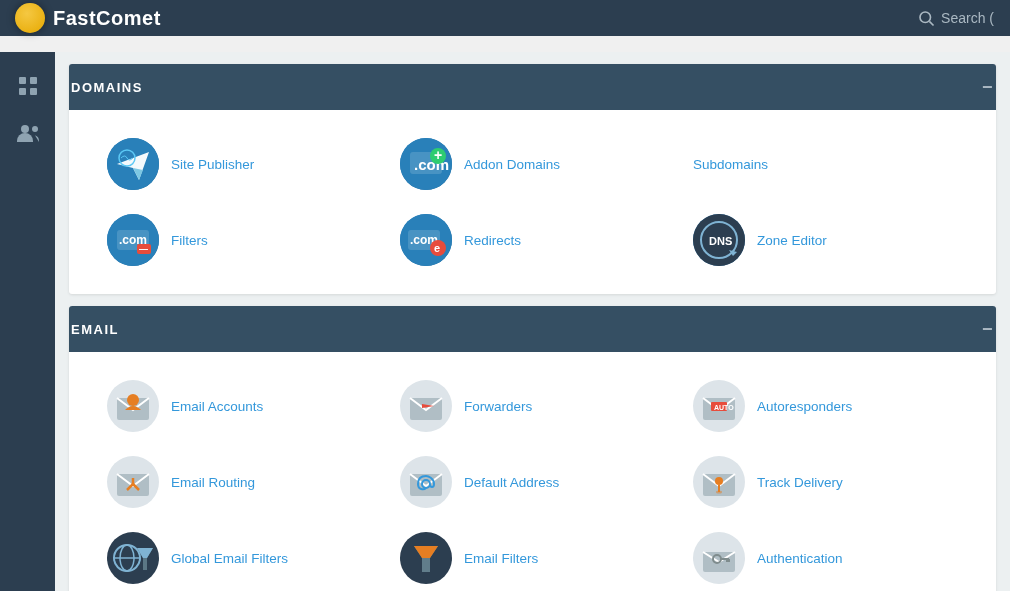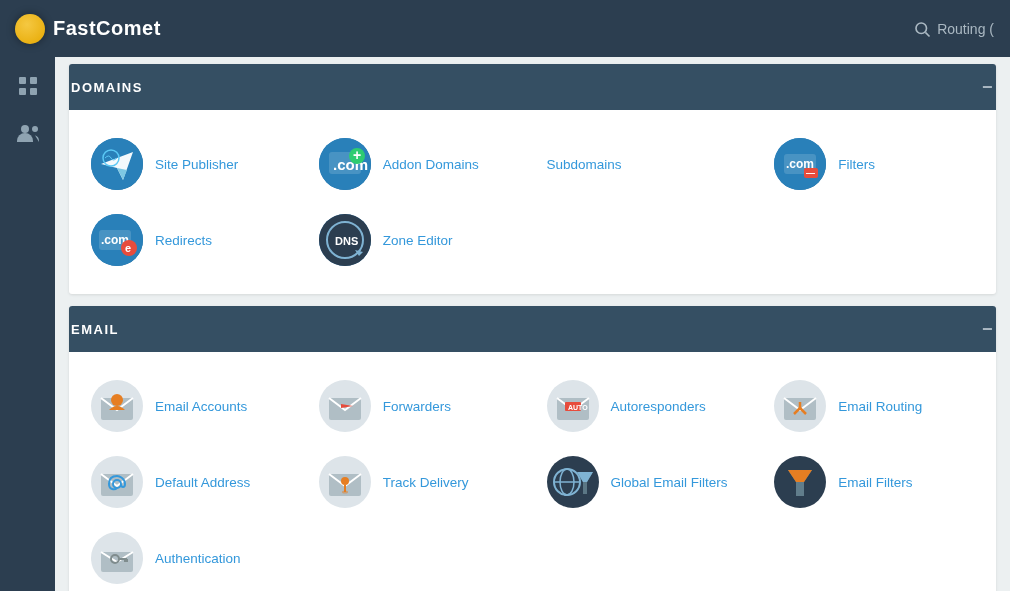--- a/index.html
+++ b/index.html
@@ -4,21 +4,21 @@
   <style>
     * { box-sizing: border-box; margin: 0; padding: 0; }
     body { font-family: 'Segoe UI', Arial, sans-serif; background: #f0f0f0; display: flex; height: 591px; width: 1010px; overflow: hidden; }
 
     
     .header {
       position: absolute;
       left: 0;
       top: 0;
       width: 1010px;
-      height: 57px;
+      height: 36px;
       background: #2c3e50;
       display: flex;
       align-items: center;
       padding-left: 10px;
       z-index: 10;
     }
     .header-logo-area {
       display: flex;
       align-items: center;
       gap: 8px;
@@ -116,23 +116,23 @@
       text-transform: uppercase;
     }
     .panel-header-collapse {
       color: #aab8c2;
       font-size: 18px;
       cursor: pointer;
       line-height: 1;
     }
 
     .panel-body {
-      padding: 16px 8px;
+      padding: 16px 24px;
       display: grid;
-      grid-template-columns: repeat(4, 1fr);
+      grid-template-columns: repeat(3, 1fr);
       text-align: right;
     }
 
     .panel-item {
       display: flex;
       align-items: center;
       gap: 12px;
       padding: 12px 14px;
       cursor: pointer;
       border-radius: 3px;
@@ -162,21 +162,21 @@
 <div class="header">
   <div class="header-logo-area">
     <div class="header-ball"></div>
     <span class="header-title">FastComet</span>
   </div>
   <div class="header-search">
     <svg viewBox="0 0 24 24" fill="none" stroke="currentColor" stroke-width="2.2">
       <circle cx="11" cy="11" r="7"></circle>
       <line x1="16.5" y1="16.5" x2="22" y2="22"></line>
     </svg>
-    <span>Routing (</span>
+    <span>Search (</span>
   </div>
 </div>
 
 <div class="left-nav">
   <div class="left-nav-item">
     <svg viewBox="0 0 24 24" fill="currentColor">
       <rect x="3" y="3" width="7" height="7" rx="1"></rect>
       <rect x="14" y="3" width="7" height="7" rx="1"></rect>
       <rect x="3" y="14" width="7" height="7" rx="1"></rect>
       <rect x="14" y="14" width="7" height="7" rx="1"></rect>

